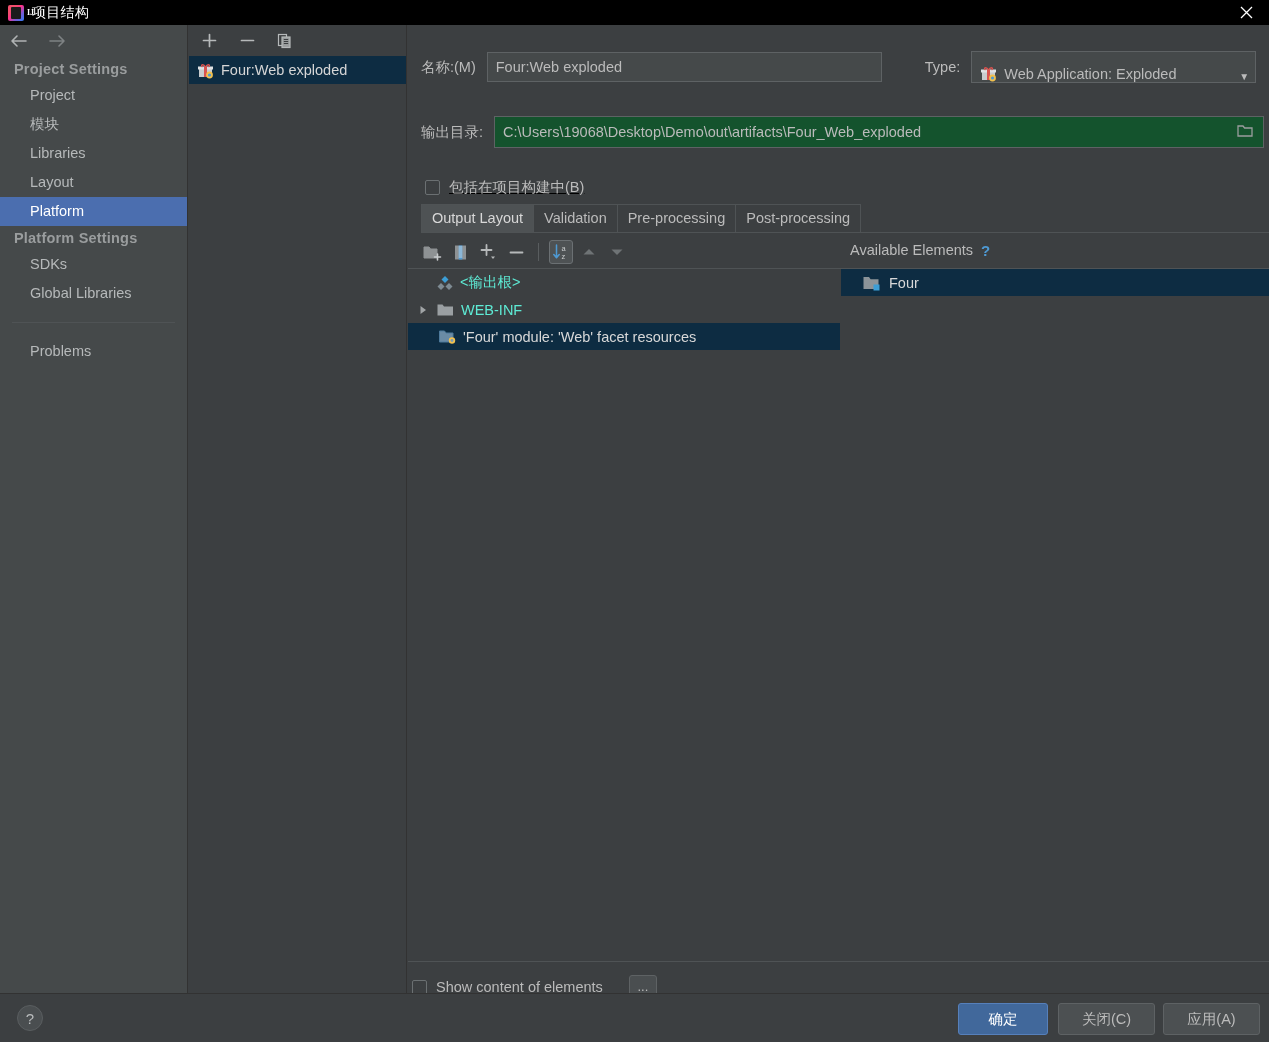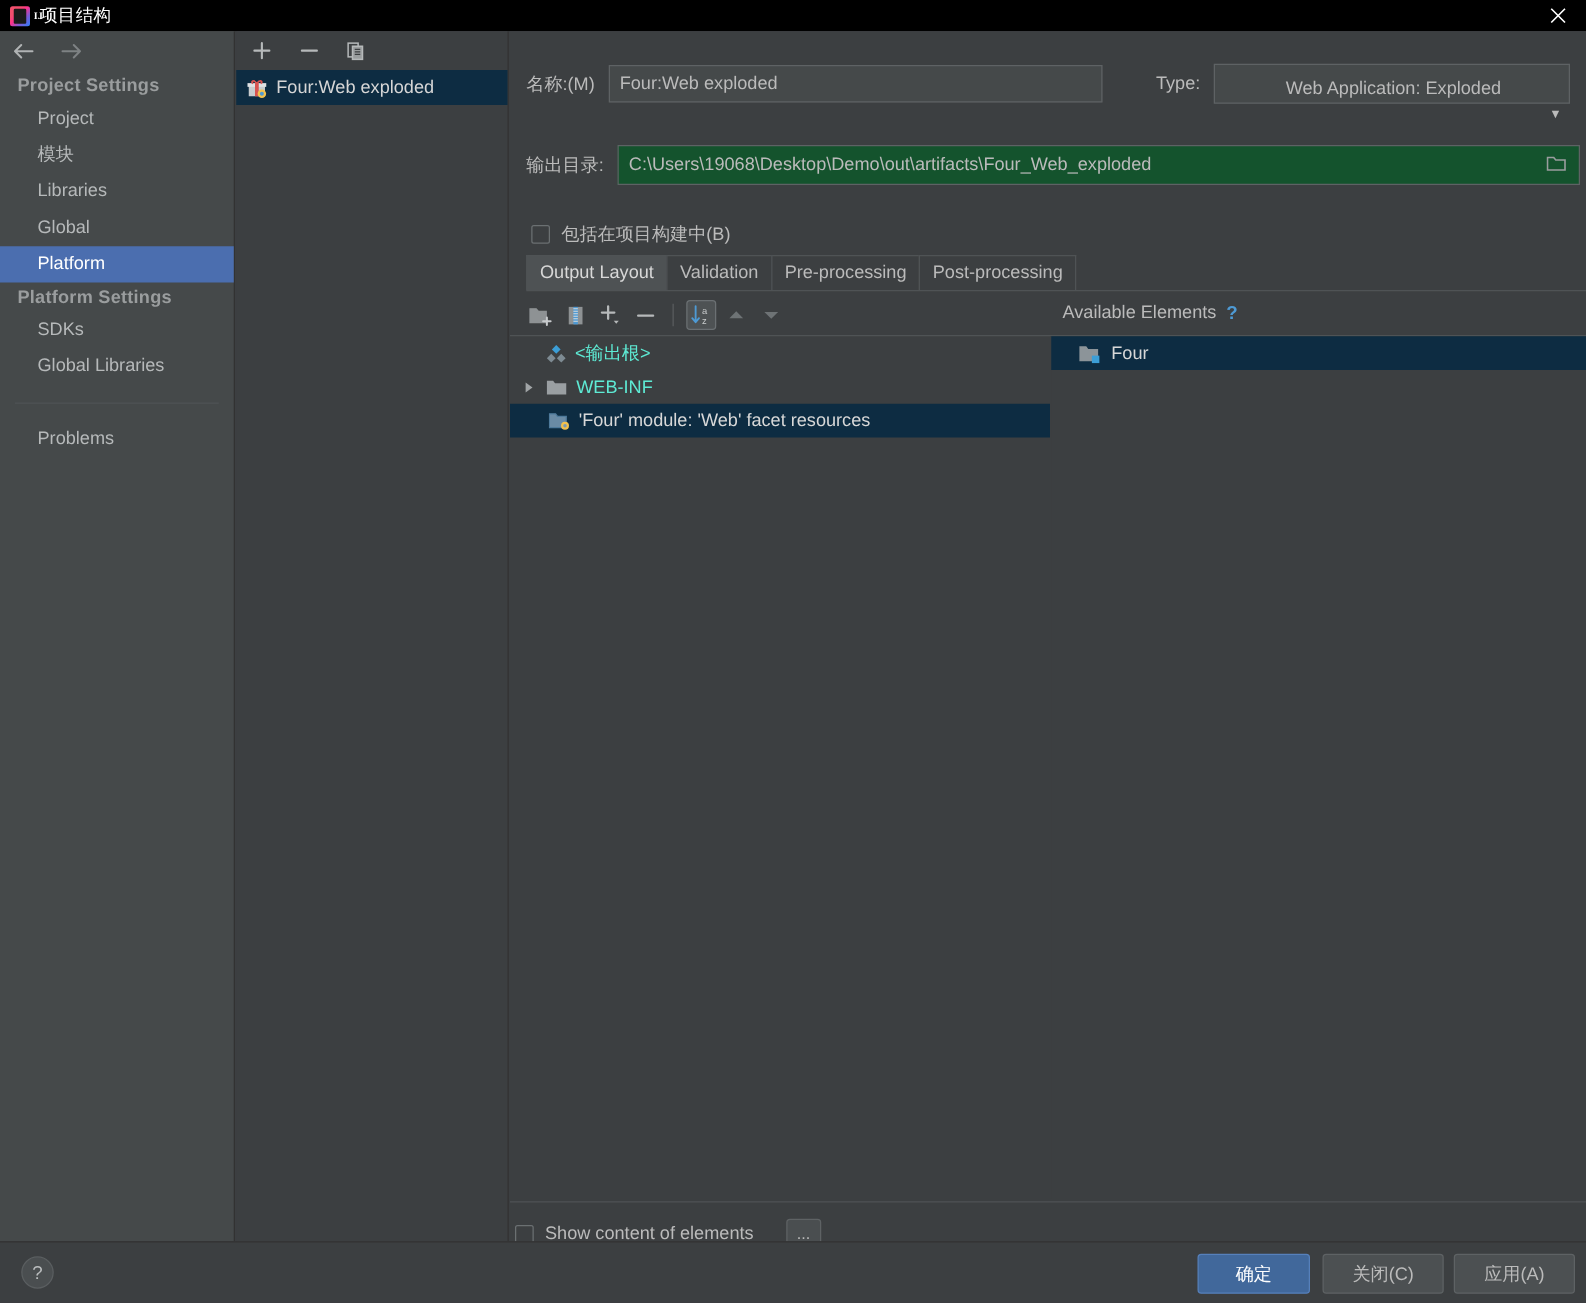--- a/index.html
+++ b/index.html
@@ -100,22 +100,22 @@
   .form-row { display: flex; align-items: center; height: 32px; }
   .lbl { color: #bbbbbb; font-size: 14.5px; white-space: nowrap; }
 
   .txtfield {
     background: #45494a; border: 1px solid #5e6264; color: #bbbbbb;
     font-size: 14.5px; height: 30px; line-height: 28px; padding: 0 8px;
     font-family: "Liberation Sans", sans-serif; outline: none;
   }
   .combo {
     background: #45494a; border: 1px solid #5e6264; height: 32px;
-    display: flex; align-items: center; padding: 4px 6px 0 8px; cursor: pointer;
-    color: #bbbbbb; font-size: 14.5px; gap: 7px; flex-direction: column;
+    display: flex; align-items: flex-end; padding: 18px 6px 0 8px; cursor: pointer;
+    color: #bbbbbb; font-size: 14.5px; gap: 7px;
   }
   .combo .arrow { margin-left: auto; color: #bbbbbb; font-size: 10px; }
 
   .pathfield {
     background: #14532d; border: 1px solid #5e6264; height: 32px;
     display: flex; align-items: center; padding: 0 8px; color: #bbbbbb; font-size: 14.5px;
   }
   .pathfield .browse { margin-left: auto; cursor: pointer; }
 
   
@@ -206,21 +206,21 @@
         <svg width="20" height="14" viewBox="0 0 20 14">
           <path d="M3 7 H17 M12 2 L17 7 L12 12" stroke="#7e8284" stroke-width="1.6" fill="none" stroke-linecap="round" stroke-linejoin="round"></path>
         </svg>
       </div>
     </div>
 
     <div class="sb-group">Project Settings</div>
     <div class="sb-item">Project</div>
     <div class="sb-item">模块</div>
     <div class="sb-item">Libraries</div>
-    <div class="sb-item">Global</div>
+    <div class="sb-item">Layout</div>
     <div class="sb-item selected">Platform</div>
 
     <div class="sb-group">Platform Settings</div>
     <div class="sb-item">SDKs</div>
     <div class="sb-item">Global Libraries</div>
 
     <div class="sb-sep"></div>
     <div class="sb-item">Problems</div>
   </div>
 
@@ -283,21 +283,21 @@
       <div class="pathfield" style="margin-left:11px; width:770px;">
         <span>C:\Users\19068\Desktop\Demo\out\artifacts\Four_Web_exploded</span>
         <span class="browse">
           <svg width="18" height="15" viewBox="0 0 18 15">
             <path d="M1 13 V3 H6 L7.6 5 H15 V13 Z" fill="none" stroke="#9a9d9e" stroke-width="1.3"></path>
           </svg>
         </span>
       </div>
     </div>
 
-    <div class="cb-row" style="position:absolute; left:17px; top:153px;">
+    <div class="cb-row" style="position:absolute; left:17px; top:153px;text-decoration:underline;">
       <div class="cbox"></div>
       <span class="lbl">
         <span>包括在项目构建中(B)</span>
       </span>
     </div>
 
     <div class="tabs" style="position:absolute; left:13px; top:180px; width:848px;">
       <div class="tab active">Output Layout</div>
       <div class="tab">Validation</div>
       <div class="tab">Pre-processing</div>

